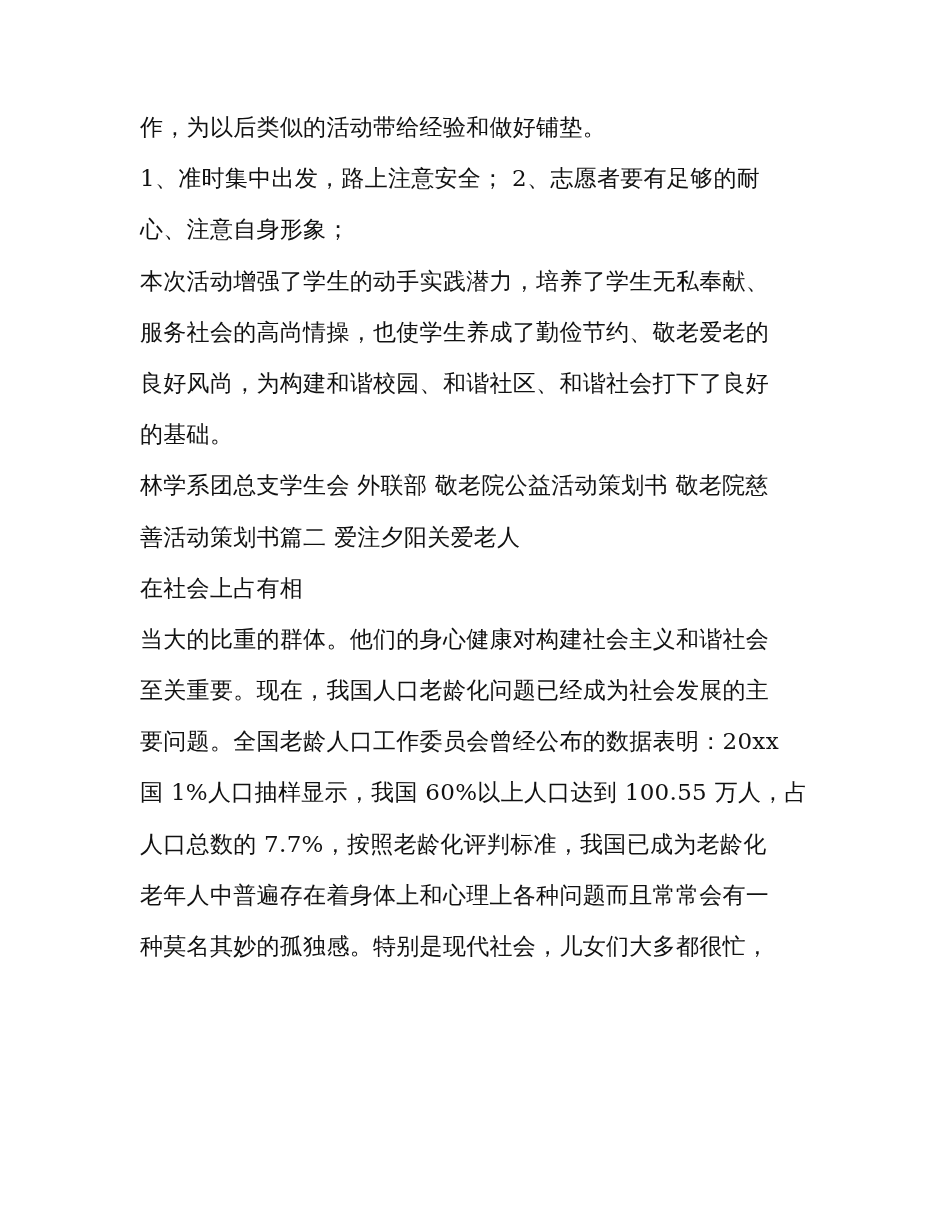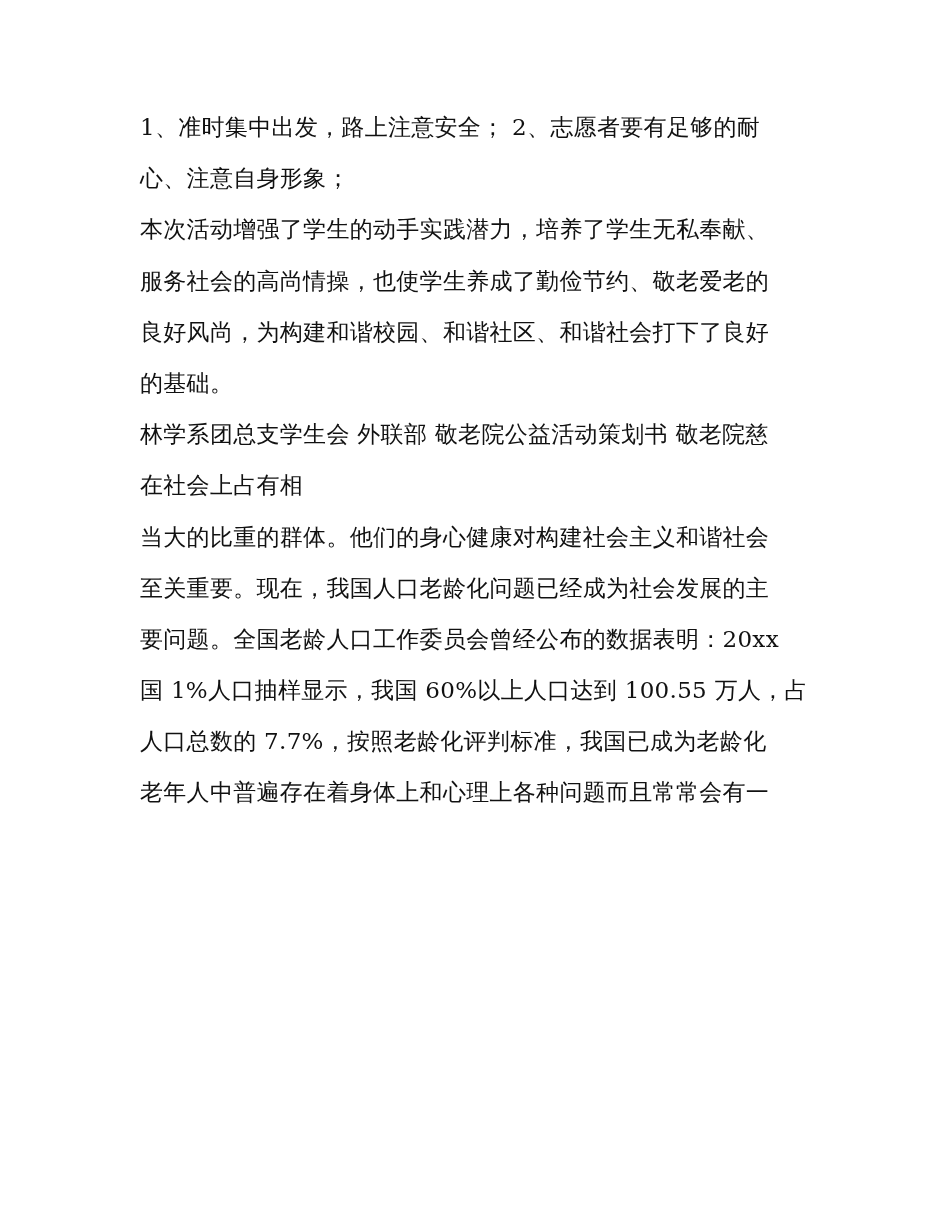--- a/index.html
+++ b/index.html
@@ -35,28 +35,31 @@
       font-size: 23px;
       white-space: nowrap;
       letter-spacing: 0.3px;
     }
   </style>
 </head>
 <body>
 
 <div class="page">
   <div class="text-block">
+    <div class="line">作，为以后类似的活动带给经验和做好铺垫。</div>
     <div class="line">1、准时集中出发，路上注意安全； 2、志愿者要有足够的耐</div>
     <div class="line">心、注意自身形象；</div>
     <div class="line">本次活动增强了学生的动手实践潜力，培养了学生无私奉献、</div>
     <div class="line">服务社会的高尚情操，也使学生养成了勤俭节约、敬老爱老的</div>
     <div class="line">良好风尚，为构建和谐校园、和谐社区、和谐社会打下了良好</div>
     <div class="line">的基础。</div>
     <div class="line">林学系团总支学生会 外联部 敬老院公益活动策划书 敬老院慈</div>
+    <div class="line">善活动策划书篇二 爱注夕阳关爱老人</div>
     <div class="line">在社会上占有相</div>
     <div class="line">当大的比重的群体。他们的身心健康对构建社会主义和谐社会</div>
     <div class="line">至关重要。现在，我国人口老龄化问题已经成为社会发展的主</div>
     <div class="line">要问题。全国老龄人口工作委员会曾经公布的数据表明：20xx</div>
     <div class="line">国 1%人口抽样显示，我国 60%以上人口达到 100.55 万人，占</div>
     <div class="line">人口总数的 7.7%，按照老龄化评判标准，我国已成为老龄化</div>
     <div class="line">老年人中普遍存在着身体上和心理上各种问题而且常常会有一</div>
+    <div class="line">种莫名其妙的孤独感。特别是现代社会，儿女们大多都很忙，</div>
   </div>
 </div>
 
 </body></html>

